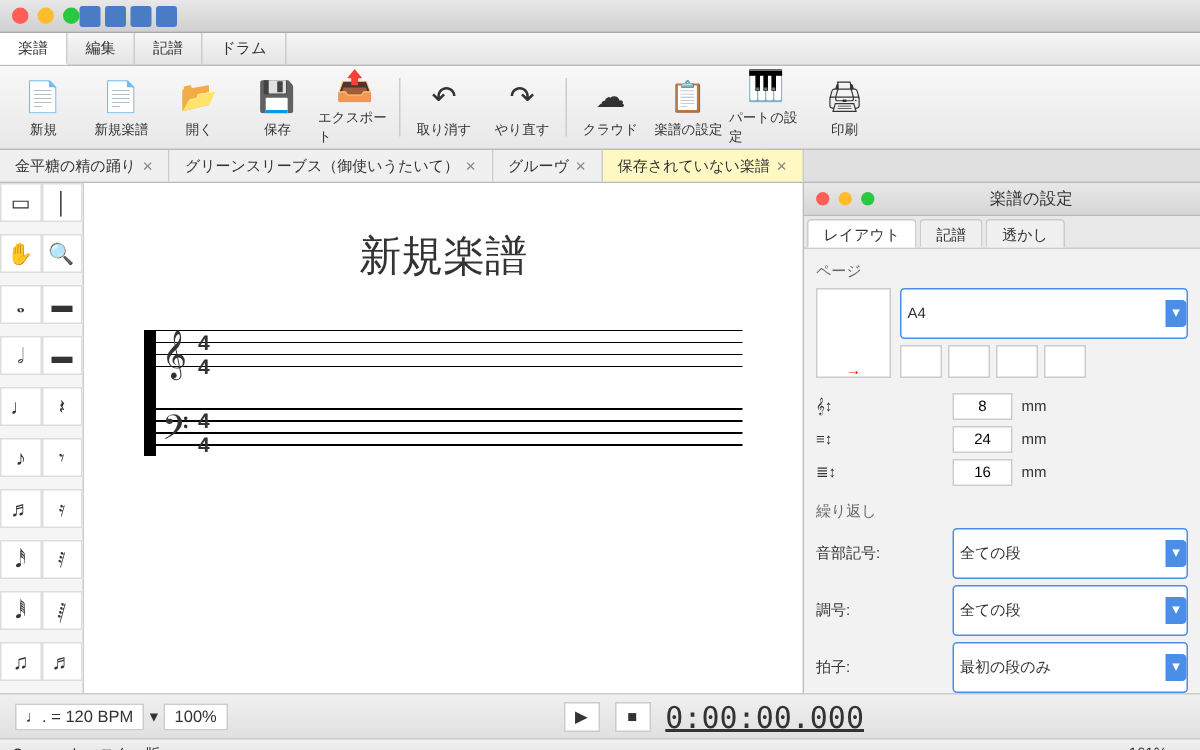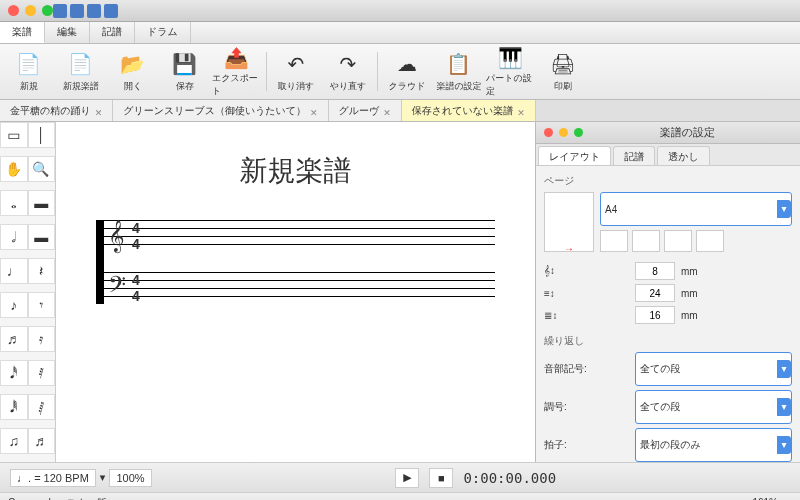--- a/index.html
+++ b/index.html
@@ -17,21 +17,21 @@
 .menutabs .mt { padding: 3px 12px; font-size: 10px; border-right: 1px solid #ccc; cursor: pointer; }
 .menutabs .mt.active { background: #fff; border-bottom: 1px solid #fff; }
 
 .toolbar { height: 56px; background: linear-gradient(#f8f8f8,#e8e8e8); display: flex; border-bottom: 1px solid #bbb; padding: 4px; gap: 2px; }
 .tbtn { width: 50px; display: flex; flex-direction: column; align-items: center; justify-content: center; cursor: pointer; border-radius: 3px; }
 .tbtn .ico { width: 28px; height: 28px; display: flex; align-items: center; justify-content: center; font-size: 20px; }
 .tbtn .lbl { font-size: 9px; margin-top: 2px; }
 .tsep { width: 1px; background: #ccc; margin: 4px 2px; }
 
 .doctabs { height: 22px; background: #e0e0e0; display: flex; border-bottom: 1px solid #bbb; }
-.doctab { padding: 3px 10px; font-size: 10px; background: #f0f0f0; border-right: 1px solid #ccc; display: flex; align-items: flex-end; gap: 4px; cursor: pointer; }
+.doctab { padding: 3px 10px; font-size: 10px; background: #f0f0f0; border-right: 1px solid #ccc; display: flex; align-items: center; gap: 4px; cursor: pointer; }
 .doctab.active { background: #fef9c3; }
 .doctab .x { color: #888; font-size: 9px; }
 
 .main { display: flex; height: 340px; }
 .toolpal { width: 56px; background: #f5f5f5; border-right: 1px solid #ccc; display: grid; grid-template-columns: 1fr 1fr; }
 .toolpal .tp { border: 1px solid #ddd; background: #fff; display: flex; align-items: center; justify-content: center; font-size: 14px; cursor: pointer; height: 26px; }
 
 .canvas { flex: 1; background: #fff; padding: 20px 30px; overflow: hidden; position: relative; }
 .canvas .doctitle { text-align: center; font-size: 28px; font-weight: 400; margin: 10px 0 30px; }
 .staff { border-left: 2px solid #000; margin: 0 10px; position: relative; }
@@ -63,21 +63,21 @@
 .pthumb::after { content: "→"; position: absolute; bottom: -2px; left: 50%; color: red; font-size: 10px; transform: translateX(-50%); }
 .orienticons { display: flex; gap: 4px; }
 .orienticons .oi { width: 28px; height: 22px; background: #fff; border: 1px solid #ccc; cursor: pointer; }
 .panelfoot { padding: 6px; text-align: right; border-top: 1px solid #ccc; }
 .okbtn { background: linear-gradient(#6ca9f0,#3b7dd8); color: #fff; border: none; padding: 3px 20px; border-radius: 4px; font-size: 11px; cursor: pointer; }
 
 .playbar { height: 30px; background: linear-gradient(#f0f0f0,#e0e0e0); border-top: 1px solid #ccc; display: flex; align-items: center; padding: 0 10px; gap: 10px; }
 .tempo { display: flex; align-items: center; gap: 4px; font-size: 11px; }
 .tempobox { border: 1px solid #ccc; background: #fff; padding: 2px 6px; }
 .pbtn { width: 24px; height: 20px; background: #fff; border: 1px solid #ccc; display: flex; align-items: center; justify-content: center; cursor: pointer; }
-.timecode { font-size: 14px; font-family: monospace; }
+.timecode { font-size: 20px; font-family: monospace; text-decoration: underline; }
 
 .statusbar { height: 20px; background: linear-gradient(#f0f0f0,#e0e0e0); border-top: 1px solid #ccc; display: flex; align-items: center; padding: 0 8px; font-size: 10px; justify-content: space-between; }
 .zoom { display: flex; align-items: center; gap: 4px; }
 </style>
 </head>
 <body>
 
 <div class="titlebar">
   <div class="traffic">
     <span class="tr"></span>

